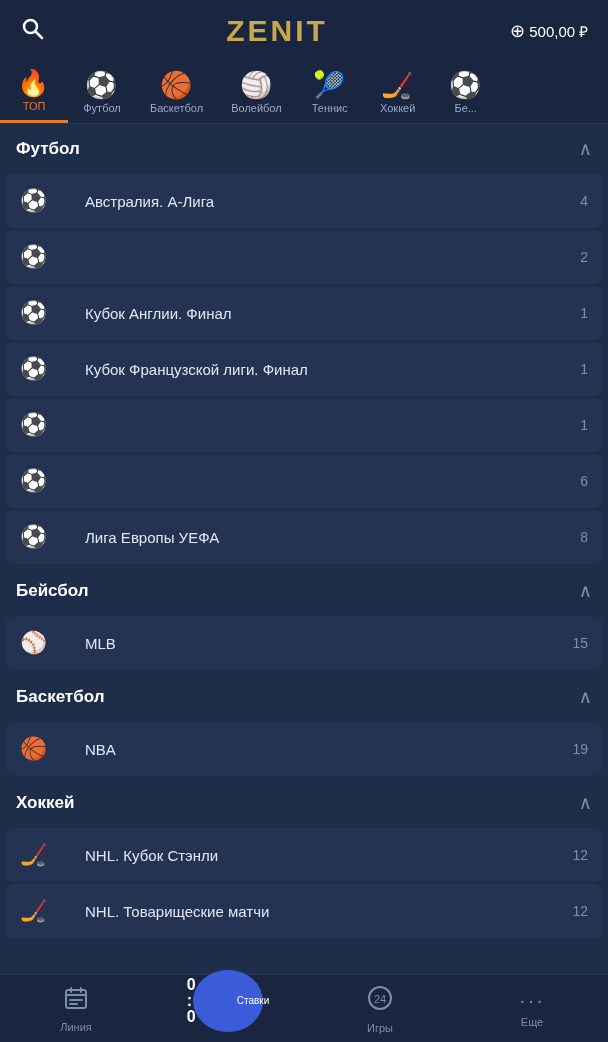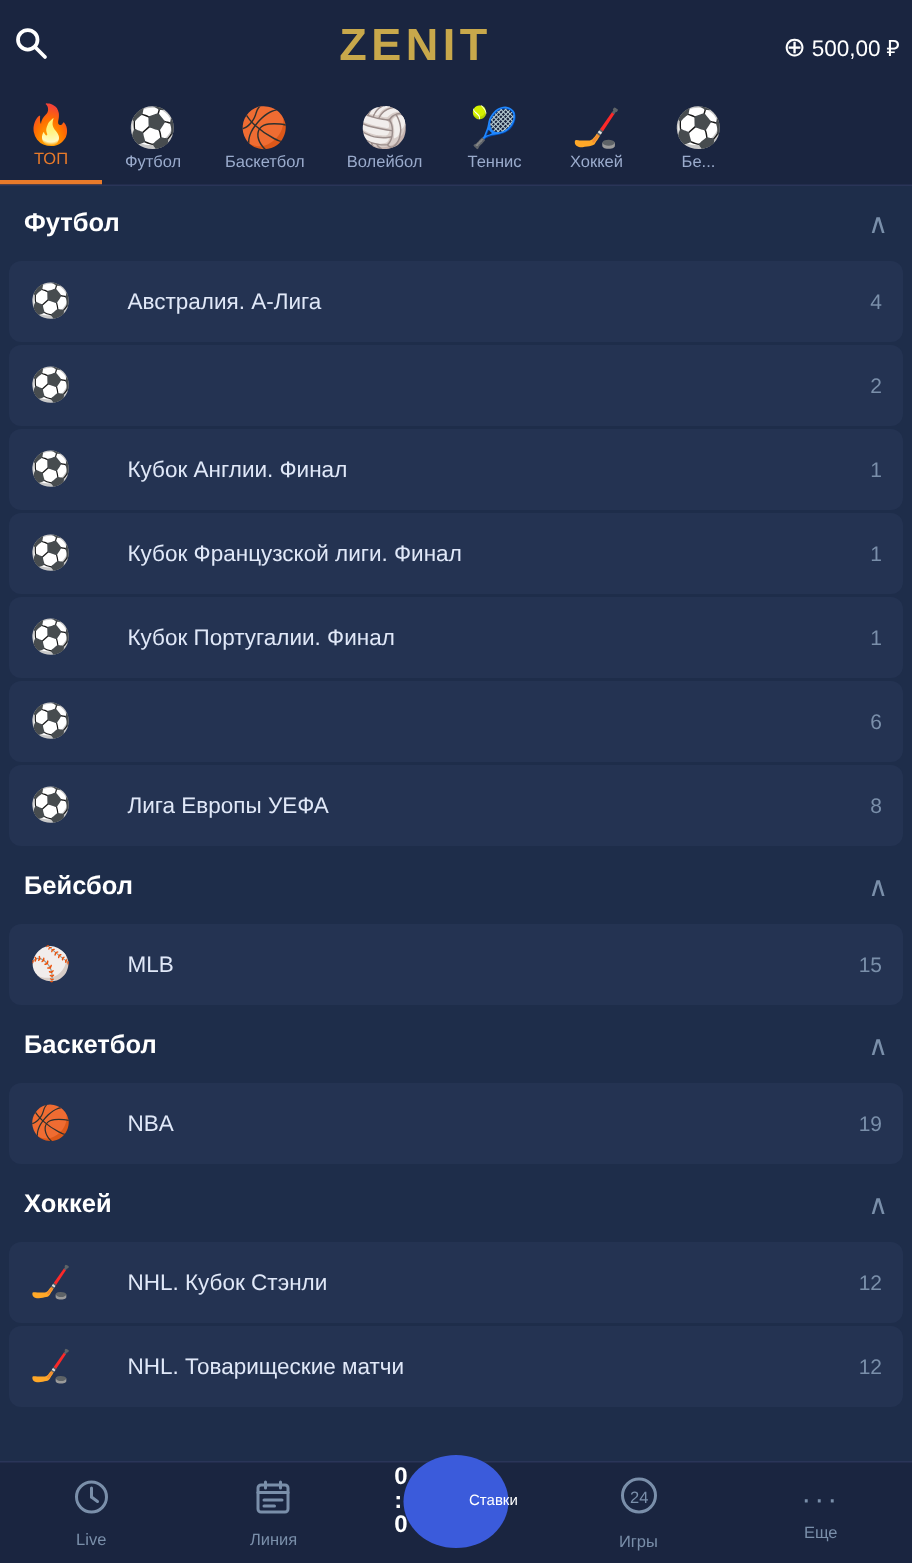--- a/index.html
+++ b/index.html
@@ -12,21 +12,21 @@
       min-height: 1042px;
       overflow-x: hidden;
     }
 
     
     .header {
       background: #1a2540;
       display: flex;
       align-items: center;
       justify-content: space-between;
-      padding: 10px 8px;
+      padding: 10px 20px;
       height: 62px;
     }
     .header-search {
       color: #fff;
       font-size: 22px;
     }
     .header-logo {
       font-size: 30px;
       font-weight: 700;
       color: #c8a84b;
@@ -264,21 +264,20 @@
     <div class="list-item-left">
       <span class="list-item-icon">⚽</span>
       <span class="list-item-text">Кубок Французской лиги. Финал</span>
     </div>
     <span class="list-item-count">1</span>
   </div>
 
   <div class="list-item">
     <div class="list-item-left">
       <span class="list-item-icon">⚽</span>
-      <span class="list-item-text">Кубок Португалии. Финал</span>
     </div>
     <span class="list-item-count">1</span>
   </div>
 
   <div class="list-item">
     <div class="list-item-left">
       <span class="list-item-icon">⚽</span>
     </div>
     <span class="list-item-count">6</span>
   </div>
@@ -335,30 +334,20 @@
       <span class="list-item-icon">🏒</span>
       <span class="list-item-text">NHL. Товарищеские матчи</span>
     </div>
     <span class="list-item-count">12</span>
   </div>
 
 </div>
 
 <nav class="bottom-nav">
 
-  <div class="bottom-nav-item">
-    <span class="bottom-nav-icon">
-      <svg width="26" height="26" viewBox="0 0 26 26" fill="none" stroke="#7a8faa" stroke-width="2" stroke-linecap="round">
-        <circle cx="13" cy="13" r="10"></circle>
-        <line x1="13" y1="7" x2="13" y2="13"></line>
-        <line x1="13" y1="13" x2="17" y2="16"></line>
-      </svg>
-    </span>
-    <span style="font-size:11px; color:#7a8faa;">Live</span>
-  </div>
 
   <div class="bottom-nav-item">
     <span class="bottom-nav-icon">
       <svg width="26" height="26" viewBox="0 0 26 26" fill="none" stroke="#7a8faa" stroke-width="2" stroke-linecap="round">
         <rect x="3" y="5" width="20" height="18" rx="2"></rect>
         <line x1="3" y1="10" x2="23" y2="10"></line>
         <line x1="8" y1="3" x2="8" y2="7"></line>
         <line x1="18" y1="3" x2="18" y2="7"></line>
         <line x1="7" y1="15" x2="19" y2="15"></line>
         <line x1="7" y1="19" x2="14" y2="19"></line>

